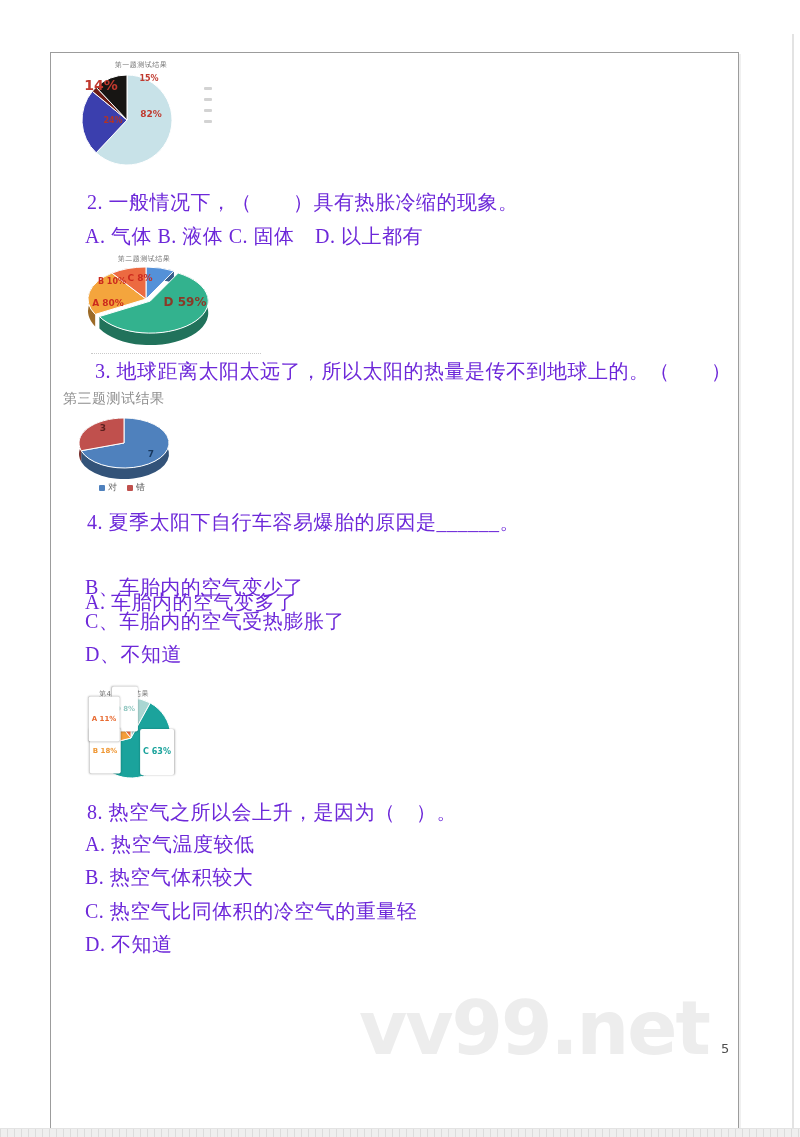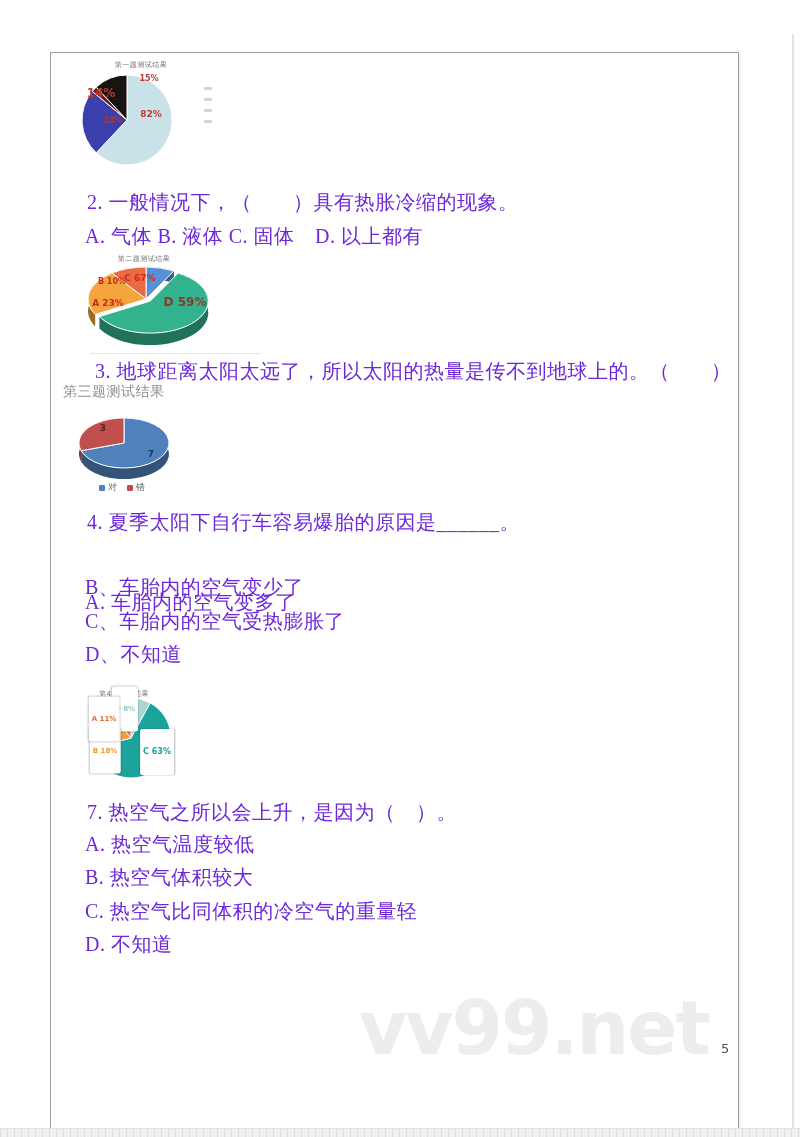--- a/index.html
+++ b/index.html
@@ -10,21 +10,21 @@
   }
   .page{
     position:absolute;left:50px;top:52px;width:687px;height:1085px;
     background:#ffffff;border:1px solid #9c9c9c;
     box-shadow:2px 2px 0 rgba(0,0,0,0.06);
   }
   .q{
     position:absolute;font-size:20px;color:#6d28d9;letter-spacing:0.5px;
     font-family:"Liberation Serif","DejaVu Serif",serif;white-space:nowrap;
   }
-  .muted{color:#8d8d8d;font-size:14px;}
+  .muted{color:#8d8d8d;font-size:14px;margin-top:7px;}
   .chart{position:absolute;}
   .ctitle{
     position:absolute;top:3px;left:0;text-align:center;
     font-size:7px;color:#6f6f6f;font-family:"DejaVu Sans",sans-serif;
     white-space:nowrap;letter-spacing:0.5px;
   }
   .chart svg{position:absolute;left:0;top:0;}
   .plabel{
     position:absolute;font-weight:bold;white-space:nowrap;
     font-family:"DejaVu Sans",sans-serif;transform:translate(-50%,-50%);
@@ -78,42 +78,42 @@
         <path d="M56,63L25.195380233208983,30.196411766036505A45,45 0 0 1 55.99999999999995,18Z" fill="#171513" stroke="#ffffff" stroke-width="1"></path>
       </svg>
     <div class="mini-legend">
       <i></i>
       <i></i>
       <i></i>
       <i></i>
     </div>
   <div class="plabel" style="left: 80px; top: 57px; color: rgb(192, 57, 46); font-size: 9px;">82%</div>
       <div class="plabel" style="left: 42px; top: 64px; color: rgb(176, 52, 40); font-size: 8px;">24%</div>
-      <div class="plabel" style="left: 30px; top: 36px; color: rgb(192, 57, 46); font-size: 12px;">14%</div>
+      <div class="plabel" style="left: 30px; top: 28px; color: rgb(192, 57, 46); font-size: 14px;">14%</div>
       <div class="plabel" style="left: 78px; top: 22px; color: rgb(192, 57, 46); font-size: 8px;">15%</div>
     </div>
 
   <div class="q" style="left:36px;top:136px;">2. 一般情况下，（　　）具有热胀冷缩的现象。</div>
   <div class="q" style="left:34px;top:170px;text-align:center;">A. 气体 B. 液体  C. 固体　D. 以上都有</div>
 
   <div class="chart" style="left:35px;top:198px;width:145px;height:100px;">
     <div class="ctitle" style="width:116px;">第二题测试结果</div>
     <svg width="145" height="100" viewBox="0 0 145 100">
         <path d="M60,16A58,32 0 0 1 87.94171309789948,19.958186238596365L87.94171309789948,31.958186238596365A58,32 0 0 0 60,28Z" fill="rgb(54,93,138)"></path>
         <path d="M92.18435378501877,22.07950658215601A58,32 0 1 1 13.416853244575215,65.53743791481455L13.416853244575215,77.53743791481455A58,32 0 1 0 92.18435378501877,34.079506582156014Z" fill="rgb(33,114,91)"></path>
         <path d="M9.174212557455924,63.4161175712549A58,32 0 0 1 25.908455367036552,22.111456180001685L25.908455367036552,34.11145618000168A58,32 0 0 0 9.174212557455924,75.4161175712549Z" fill="rgb(156,106,39)"></path>
         <path d="M25.908455367036552,22.111456180001685A58,32 0 0 1 59.99999999999999,16L59.99999999999999,28A58,32 0 0 0 25.908455367036552,34.11145618000168Z" fill="rgb(151,68,42)"></path>
         <path d="M60,48L60,16A58,32 0 0 1 87.94171309789948,19.958186238596365Z" fill="#5491d8" stroke="#ffffff" stroke-width="1"></path>
         <path d="M64.24264068711929,50.121320343559645L92.18435378501877,22.07950658215601A58,32 0 1 1 13.416853244575215,65.53743791481455Z" fill="#33b28e" stroke="#ffffff" stroke-width="1"></path>
         <path d="M60,48L9.174212557455924,63.4161175712549A58,32 0 0 1 25.908455367036552,22.111456180001685Z" fill="#f4a53d" stroke="#ffffff" stroke-width="1"></path>
         <path d="M60,48L25.908455367036552,22.111456180001685A58,32 0 0 1 59.99999999999999,16Z" fill="#ec6a41" stroke="#ffffff" stroke-width="1"></path>
       </svg>
-  <div class="plabel" style="left: 54px; top: 27px; color: rgb(204, 42, 30); font-size: 9px;">C 67%</div>
+  <div class="plabel" style="left: 54px; top: 27px; color: rgb(204, 42, 30); font-size: 9px;">C 8%</div>
       <div class="plabel" style="left: 99px; top: 51px; color: rgb(138, 58, 40); font-size: 12px;">D 59%</div>
-      <div class="plabel" style="left: 22px; top: 52px; color: rgb(204, 42, 30); font-size: 9px;">A 23%</div>
+      <div class="plabel" style="left: 22px; top: 52px; color: rgb(204, 42, 30); font-size: 9px;">A 80%</div>
       <div class="plabel" style="left: 26px; top: 31px; color: rgb(204, 42, 30); font-size: 8px;">B 10%</div>
     </div>
 
   <div class="dotted-line" style="left:40px;top:300px;width:170px;"></div>
 
   <div class="q" style="left:44px;top:305px;">3. 地球距离太阳太远了，所以太阳的热量是传不到地球上的。（　　）</div>
   <div class="q muted" style="left:12px;top:330px;">第三题测试结果</div>
 
   <div class="chart" style="left:12px;top:352px;width:178px;height:98px;">
     <svg width="178" height="98" viewBox="0 0 178 98">
@@ -149,21 +149,21 @@
         <path d="M45,52L64.27014696406862,16.947732798245454A40,40 0 1 1 6.25667355485475,61.947595486594174Z" fill="#1ba39c" stroke="#ffffff" stroke-width="1"></path>
         <path d="M45,52L6.25667355485475,61.947595486594174A40,40 0 0 1 19.50304041005242,21.179470288968425Z" fill="#f49d3a" stroke="#ffffff" stroke-width="1"></path>
         <path d="M45,52L19.50304041005242,21.179470288968425A40,40 0 0 1 45.00000000000003,12Z" fill="#ef6b3a" stroke="#ffffff" stroke-width="1"></path>
       </svg>
   <div class="plabel boxed" style="left: 39px; top: 23px; color: rgb(147, 200, 194); font-size: 7px;">D 8%</div>
       <div class="plabel boxed" style="left: 71px; top: 66px; color: rgb(27, 163, 156); font-size: 8px;">C 63%</div>
       <div class="plabel boxed" style="left: 19px; top: 65px; color: rgb(239, 151, 51); font-size: 7px;">B 18%</div>
       <div class="plabel boxed" style="left: 18px; top: 33px; color: rgb(232, 106, 48); font-size: 7px;">A 11%</div>
     </div>
 
-  <div class="q" style="left:36px;top:746px;">7. 热空气之所以会上升，是因为（　）。</div>
+  <div class="q" style="left:36px;top:746px;">8. 热空气之所以会上升，是因为（　）。</div>
   <div class="q" style="left:34px;top:778px;">A. 热空气温度较低</div>
   <div class="q" style="left:34px;top:811px;">B. 热空气体积较大</div>
   <div class="q" style="left:34px;top:845px;">C. 热空气比同体积的冷空气的重量轻</div>
   <div class="q" style="left:34px;top:878px;">D. 不知道</div>
 
   <div class="watermark">vv99.net</div>
   <div class="pagenum">5</div>
 </div>
 
 <div class="right-edge-line"></div>

